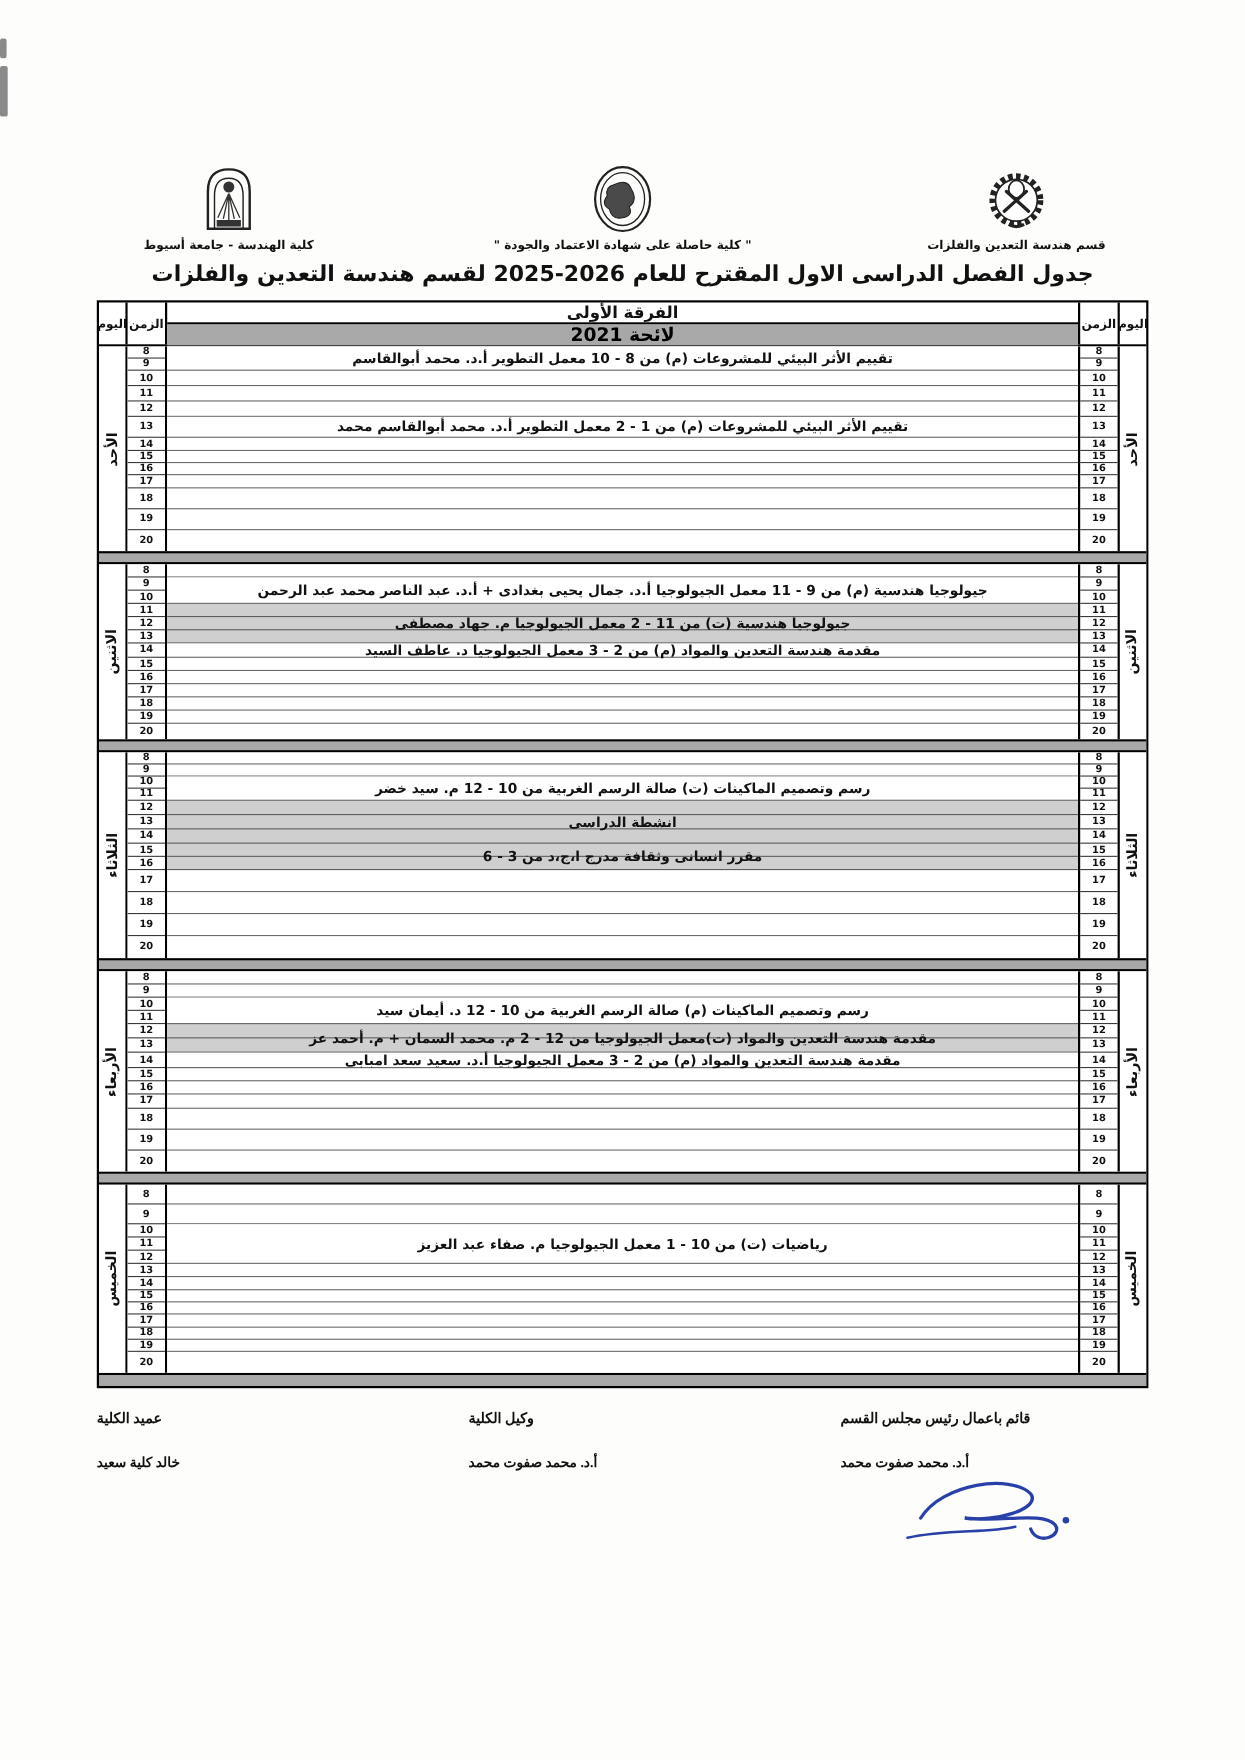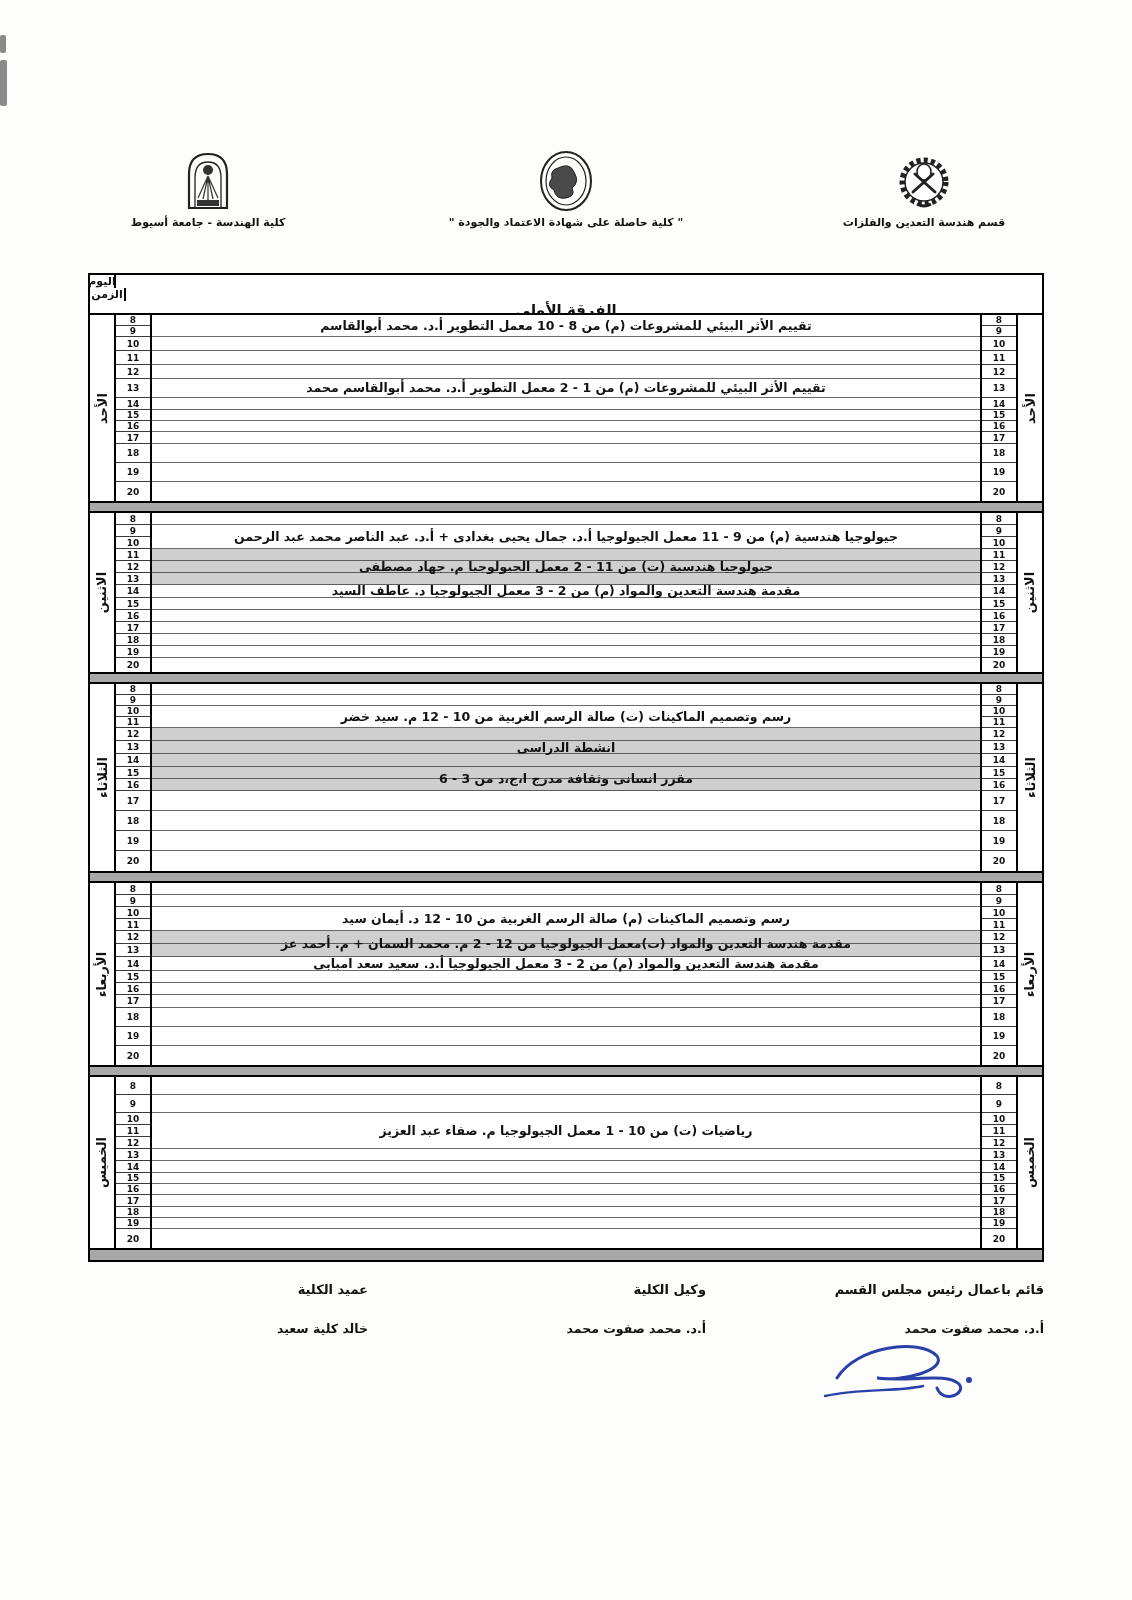--- a/index.html
+++ b/index.html
@@ -25,21 +25,21 @@
     position: absolute; top: 236px; left: 0; width: 1132px;
     text-align: center; font-size: 20px; font-weight: bold; direction: rtl;
     letter-spacing: 0.5px;
   }
 
   
   .timetable {
     position: absolute; top: 273px; left: 88px; width: 956px;
     border: 2.5px solid #000; background: #fff;
   }
-  .thead { display: flex; height: 40px; border-bottom: 2px solid #000; flex-direction: column; }
+  .thead { display: flex; height: 40px; border-bottom: 2px solid #000; }
   .corner {
     display: flex; align-items: center; justify-content: center;
     font-size: 11px; font-weight: bold; direction: rtl;
   }
   .day-h { width: 26px; }
   .time-h { width: 36px; }
   .v-r { border-right: 2px solid #000; }
   .v-l { border-left: 2px solid #000; }
   .center-h { flex: 1; display: flex; flex-direction: column; }
   .year-h {
@@ -79,21 +79,21 @@
   .rt4 { grid-template-rows: 18px 18px 12px 12px 12px 12px 12px 11px 11px 12px 11px 11px 19px; }
 
   .separator { height: 12px; background: #a8a8a8; border-top: 2px solid #000; border-bottom: 2px solid #000; }
   .bottom-band { height: 12px; background: #a8a8a8; border-top: 2px solid #000; }
 
   
   .footer {
     position: absolute; top: 1282px; left: 88px; width: 956px;
     display: flex; justify-content: space-between; direction: rtl;
   }
-  .sig-block { width: 280px; text-align: right; direction: rtl; }
+  .sig-block { width: 280px; text-align: left; direction: rtl; font-family: Liberation Serif, serif; }
   .sig-title { font-size: 13px; font-weight: bold; }
   .sig-name { margin-top: 24px; font-size: 12.5px; font-weight: bold; }
   .sig-art { margin-top: 2px; height: 70px; display: flex; justify-content: center; }
 
   svg { display: block; }
 </style>
 </head>
 <body>
 
 <div class="sheet">
@@ -133,20 +133,21 @@
           <path d="M10 58 L10 28 Q10 12 23 12 Q36 12 36 28 L36 58 Z" fill="none" stroke="#222" stroke-width="1.3"></path>
           <circle cx="23" cy="20" r="5" fill="#333"></circle>
           <path d="M23 26 L13 48 M23 26 L18 49 M23 26 L23 50 M23 26 L28 49 M23 26 L33 48" stroke="#333" stroke-width="1.2"></path>
           <rect x="12" y="50" width="22" height="6" fill="#333"></rect>
         </svg>
       </div>
       <div class="logo-caption">كلية الهندسة - جامعة أسيوط</div>
     </div>
   </div>
 
+  <div class="doc-title">جدول الفصل الدراسى الاول المقترح للعام 2026-2025 لقسم هندسة التعدين والفلزات</div>
 
   <div class="timetable">
 
     <div class="thead">
       <div class="corner day-h v-r">اليوم</div>
       <div class="corner time-h v-r">الزمن</div>
       <div class="center-h">
         <div class="year-h">الفرقة الأولى</div>
         <div class="reg-h">لائحة 2021</div>
       </div>

